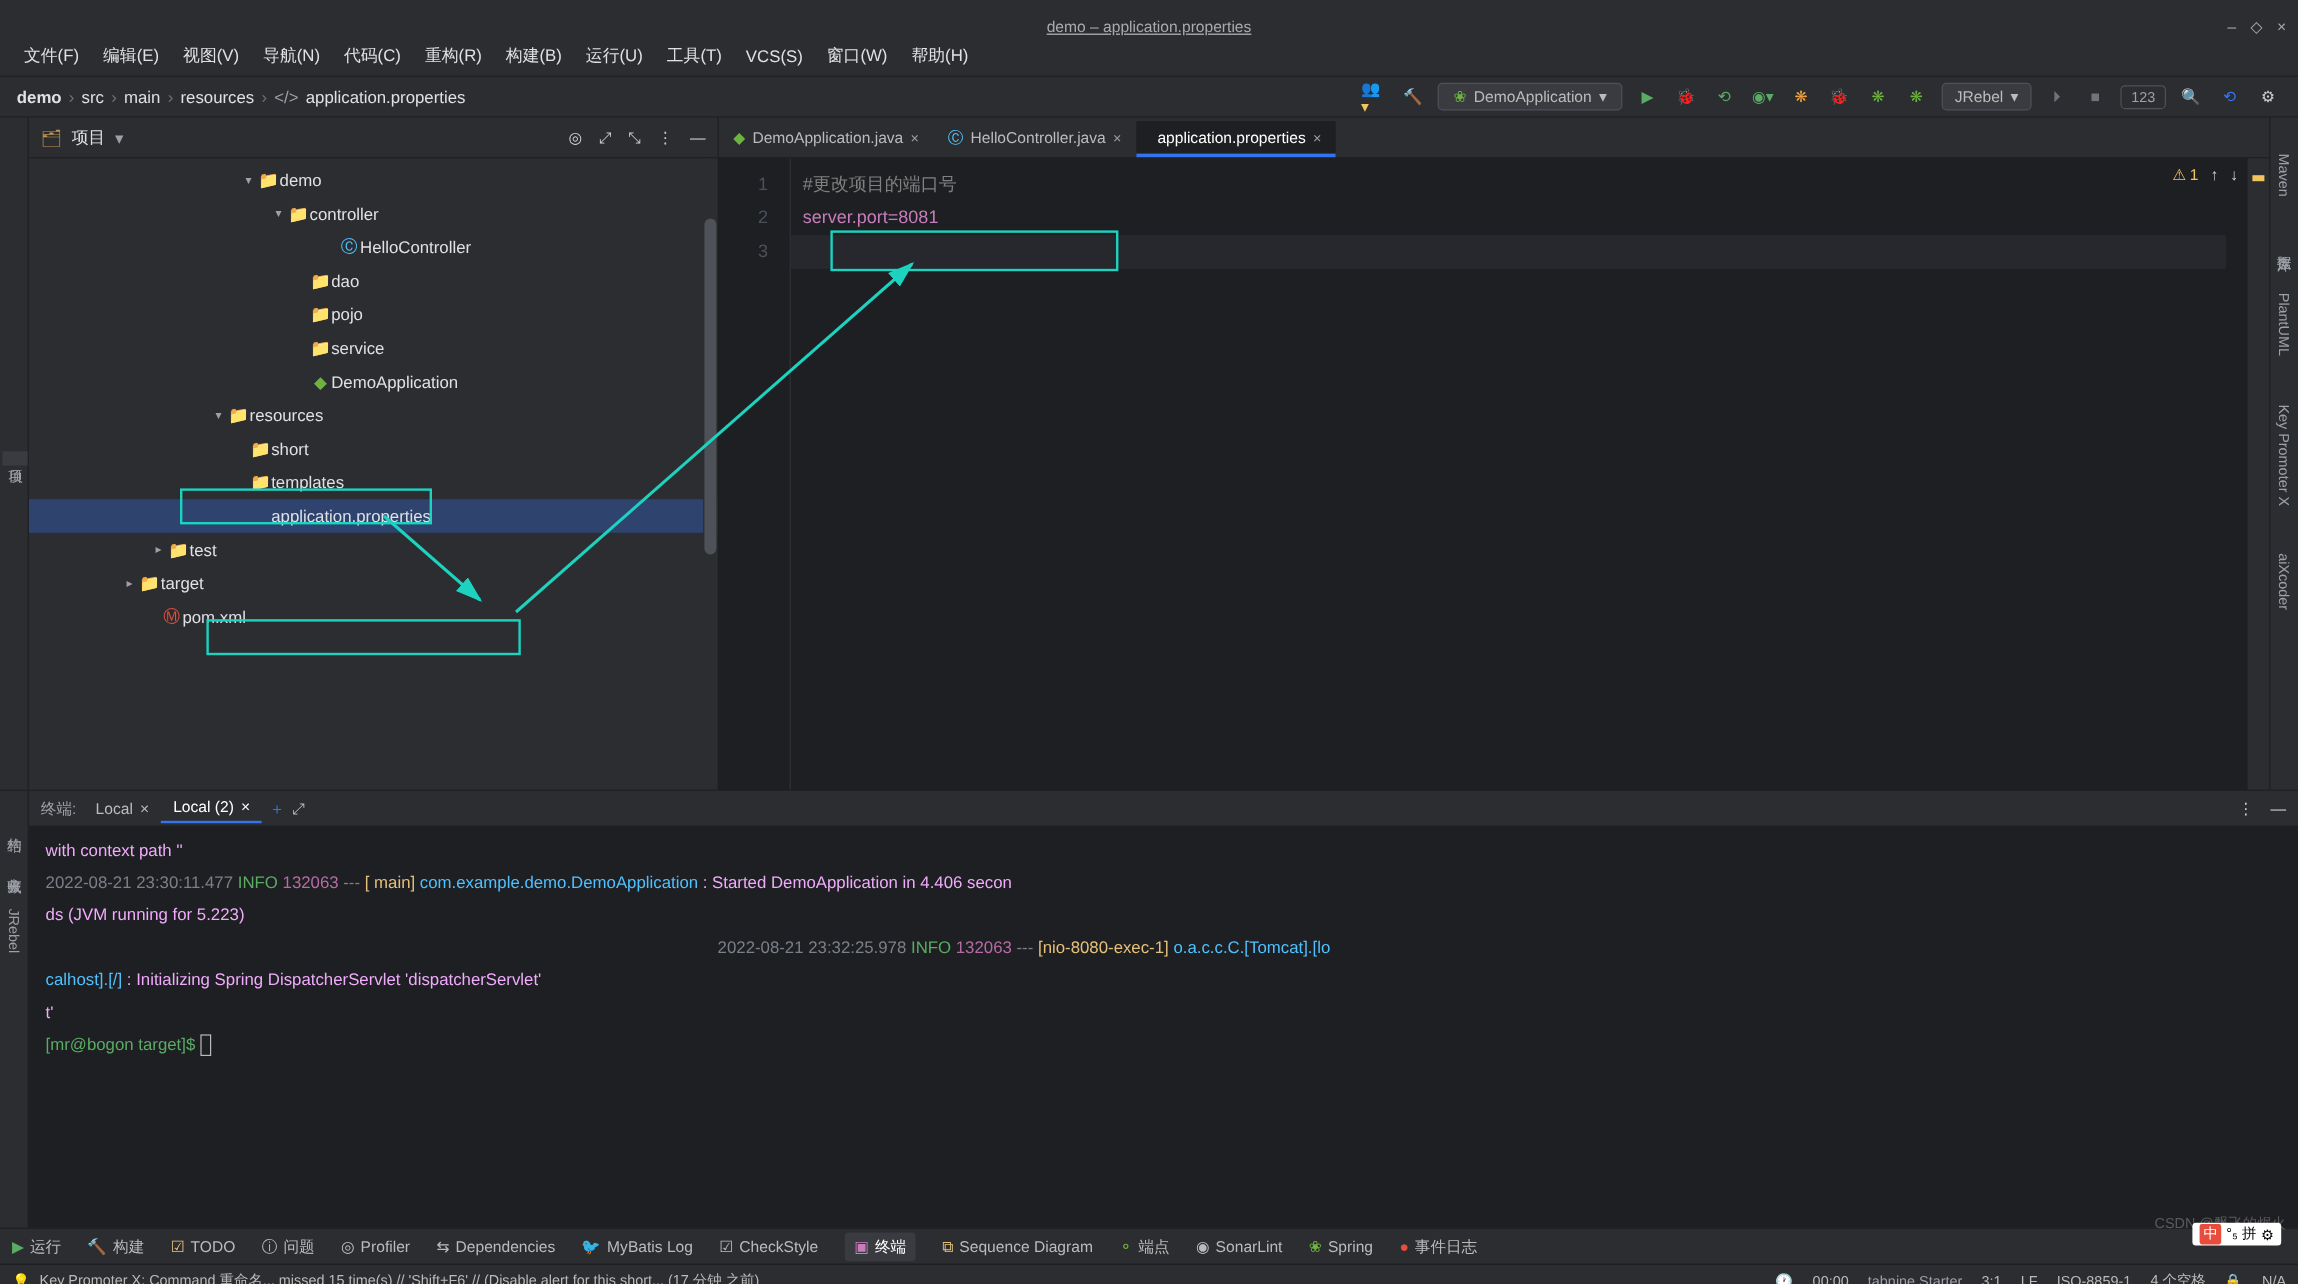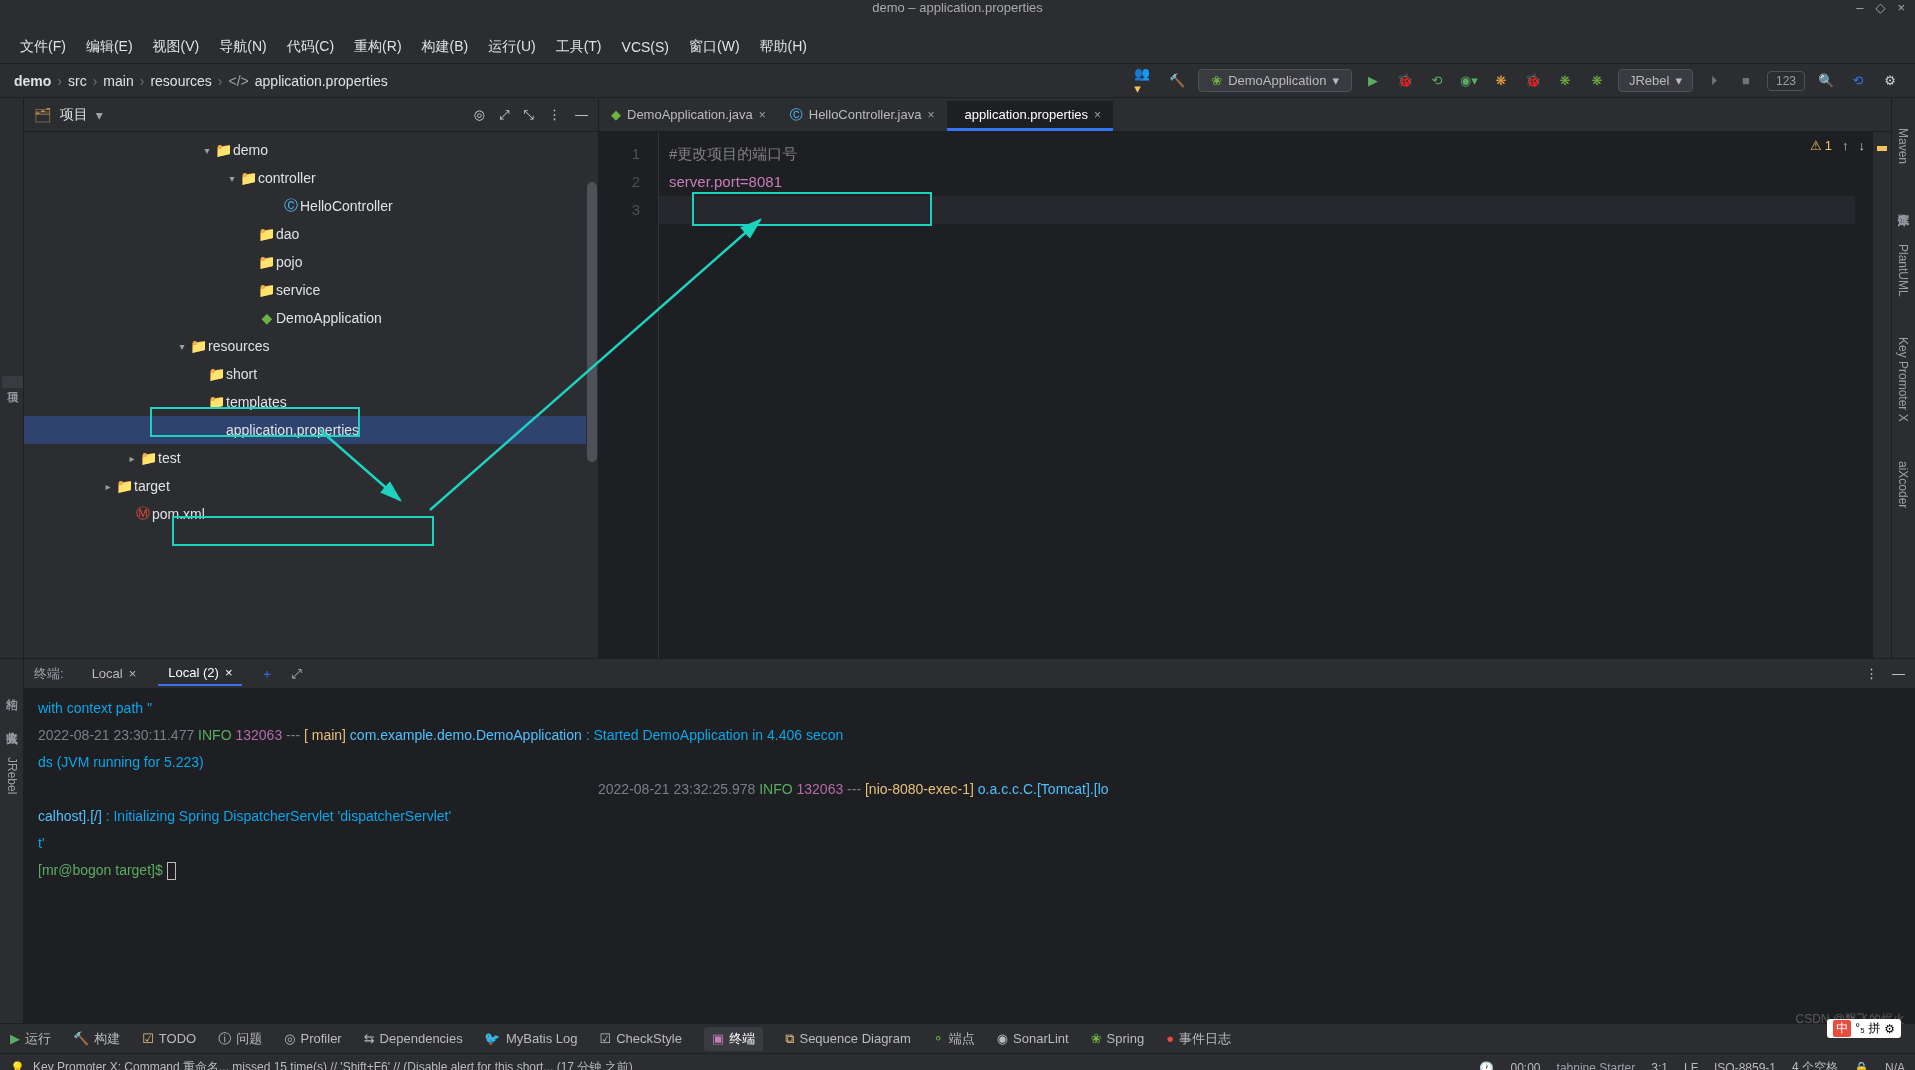--- a/index.html
+++ b/index.html
@@ -1,17 +1,17 @@
 <!DOCTYPE html>
 <html><head>
 <meta charset="utf-8">
 <style>
 * { margin:0; padding:0; box-sizing:border-box; font-family:"Microsoft YaHei",-apple-system,sans-serif; }
 body { background:#2b2d30; color:#bbbbbb; font-size:13px; overflow:hidden; width:1915px; height:1070px; position:relative; }
-.title-bar { height:30px; background:#2b2d30; display:flex; align-items:flex-start; justify-content:center; position:relative; }
+.title-bar { height:30px; background:#2b2d30; display:flex; align-items:flex-end; justify-content:center; position:relative;text-decoration:underline; }
 .title-bar .title { color:#aaaaaa; font-size:13px; }
 .title-bar .wctl { position:absolute; right:10px; display:flex; gap:12px; color:#aaa; }
 .main-menu { height:34px; background:#2b2d30; display:flex; align-items:center; padding:0 10px; gap:0; border-bottom:1px solid #1e1f22; }
 .main-menu .mitem { padding:4px 10px; cursor:default; font-size:14px; color:#dfe1e5; }
 .nav-bar { height:34px; background:#2b2d30; border-bottom:1px solid #1e1f22; display:flex; align-items:center; padding:0 14px; justify-content:space-between; }
 .crumbs { display:flex; align-items:center; gap:6px; font-size:14px; }
 .crumbs .sep { color:#6f737a; }
 .crumbs .seg { color:#dfe1e5; }
 .crumbs .seg.bold { font-weight:600; }
 .tool-right { display:flex; align-items:center; gap:10px; }
@@ -49,32 +49,32 @@
 .code .prop { color:#c77dbb; }
 .code .caret-line { background:#26282e; position:absolute; left:0; right:18px; height:28px; top:64px; }
 .minimap { width:18px; background:#2b2d30; position:relative; }
 .minimap .warnbar { position:absolute; top:14px; right:4px; width:10px; height:5px; background:#f2c55c; }
 .ed-top-icons { position:absolute; right:26px; top:40px; display:flex; align-items:center; gap:10px; color:#ced0d6; }
 .ed-top-icons .warn { color:#f2c55c; display:flex; align-items:center; gap:3px; }
 .terminal-panel { border-top:1px solid #1e1f22; background:#1e1f22; height:365px; display:flex; }
 .term-left-gutter { width:24px; background:#2b2d30; border-right:1px solid #1e1f22; display:flex; flex-direction:column; align-items:center; padding-top:30px; gap:34px; color:#9da0a8; font-size:12px;}
 .term-left-gutter .vtxt { writing-mode:vertical-rl; }
 .term-content { flex:1; display:flex; flex-direction:column; }
-.term-tabs { height:30px; background:#2b2d30; display:flex; align-items:center; border-bottom:1px solid #1e1f22; padding:0 10px; gap:12px; }
+.term-tabs { height:30px; background:#2b2d30; display:flex; align-items:center; border-bottom:1px solid #1e1f22; padding:0 10px; gap:0; }
 .term-tabs .ttab { padding:4px 10px; font-size:13px; color:#bbbbbb; display:flex; align-items:center; gap:6px; }
 .term-tabs .ttab.active { color:#fff; border-bottom:2px solid #3574f0; }
 .term-tabs .tright { margin-left:auto; display:flex; gap:14px; color:#ced0d6; }
 .term-body { flex:1; padding:6px 14px; font-family:Consolas,monospace; font-size:14px; line-height:27px; color:#bbbbbb; overflow:hidden; }
 .lg-ts { color:#7b7f88; }
 .lg-info { color:#5aac64; }
 .lg-pid { color:#b56ba6; }
 .lg-thr { color:#e5c07b; }
 .lg-cls { color:#4fc1ff; }
 .lg-col { color:#7b7f88; }
-.lg-white { color:#0ea5e9; }
+.lg-white { color:#f0abfc; }
 .prompt { color:#5aac64; }
 .cursor { border:1px solid #bbbbbb; display:inline-block; width:9px; height:18px; vertical-align:middle; }
 .bottom-tools { height:30px; background:#2b2d30; border-top:1px solid #1e1f22; display:flex; align-items:center; padding:0 10px; gap:22px; font-size:13px; color:#bbbbbb; }
 .bottom-tools .bt { display:flex; align-items:center; gap:5px; }
 .bottom-tools .bt.active { background:#393b40; padding:3px 8px; border-radius:3px; color:#fff; }
 .status-bar { height:28px; background:#2b2d30; border-top:1px solid #1e1f22; display:flex; align-items:center; padding:0 10px; font-size:12px; color:#bbbbbb; justify-content:space-between; }
 .status-bar .sl { display:flex; align-items:center; gap:8px; }
 .status-bar .sr { display:flex; align-items:center; gap:16px; }
 .hl-box { border:2px solid #1dd3c0; position:absolute; pointer-events:none; }
 .svg-overlay { position:absolute; top:0; left:0; pointer-events:none; }

